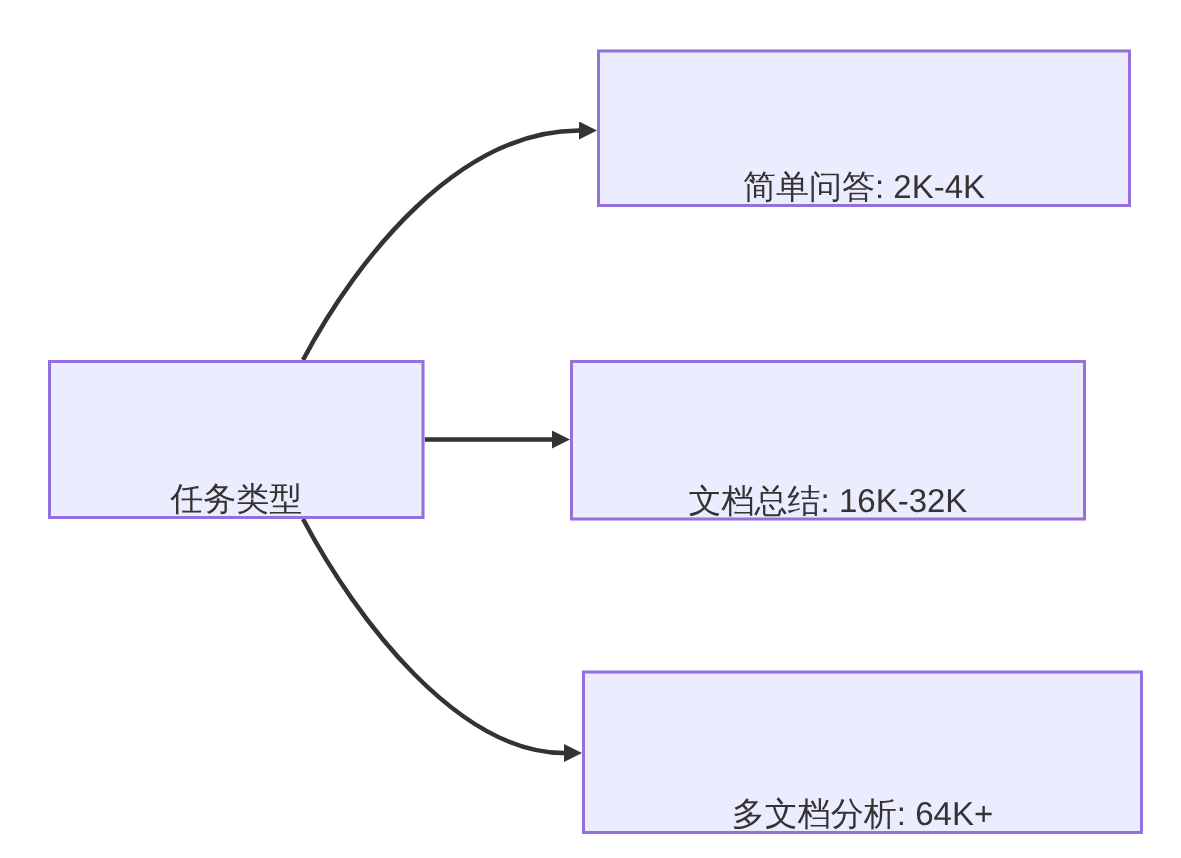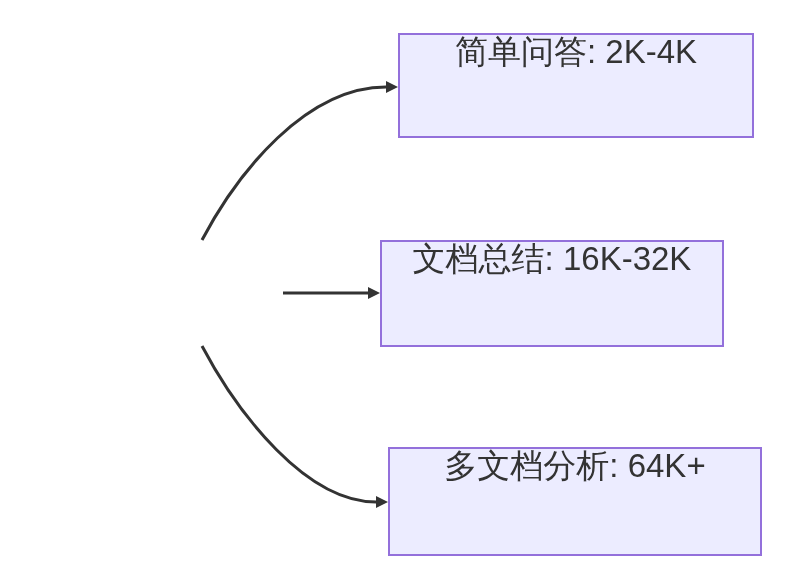--- a/index.html
+++ b/index.html
@@ -31,24 +31,24 @@
   .arrowhead {
     fill: var(--edge-color, #333333);
     stroke: none;
   }
   .node {
     position: absolute;
     box-sizing: border-box;
     background: var(--node-fill, #ECECFF);
     border: 2.5px solid var(--node-border, #9370DB);
     color: var(--text-color, #333333);
-    font-size: 33px;
+    font-size: 22px;
     line-height: 1;
     display: flex;
-    align-items: flex-start;
+    align-items: flex-end;
     justify-content: center;
     white-space: nowrap;
     text-align: center;
   }
   .node-root    { left: 32px;  top: 240px; width: 251px; height: 106px; }
   .node-simple  { left: 398px; top: 33px;  width: 356px; height: 105px; }
   .node-summary { left: 380px; top: 240px; width: 344px; height: 107px; }
   .node-multi   { left: 388px; top: 447px; width: 374px; height: 109px; }
 </style>
 </head>
@@ -60,20 +60,23 @@
     <defs>
       <marker id="arrow" markerUnits="userSpaceOnUse" markerWidth="14" markerHeight="14" refX="0" refY="6" orient="auto">
         <path class="arrowhead" d="M0,0 L12,6 L0,12 Z"></path>
       </marker>
     </defs>
     <path class="edge" d="M202,240 C238,172 306,87 386,87" marker-end="url(#arrow)"></path>
     <path class="edge" d="M283,293 L368,293" marker-end="url(#arrow)"></path>
     <path class="edge" d="M202,346 C238,414 306,502 376,502" marker-end="url(#arrow)"></path>
   </svg>
 
+  <div class="node node-root">
+    <span>任务类型</span>
+  </div>
 
   <div class="node node-simple">
     <span>简单问答: 2K-4K</span>
   </div>
 
   <div class="node node-summary">
     <span>文档总结: 16K-32K</span>
   </div>
 
   <div class="node node-multi">

